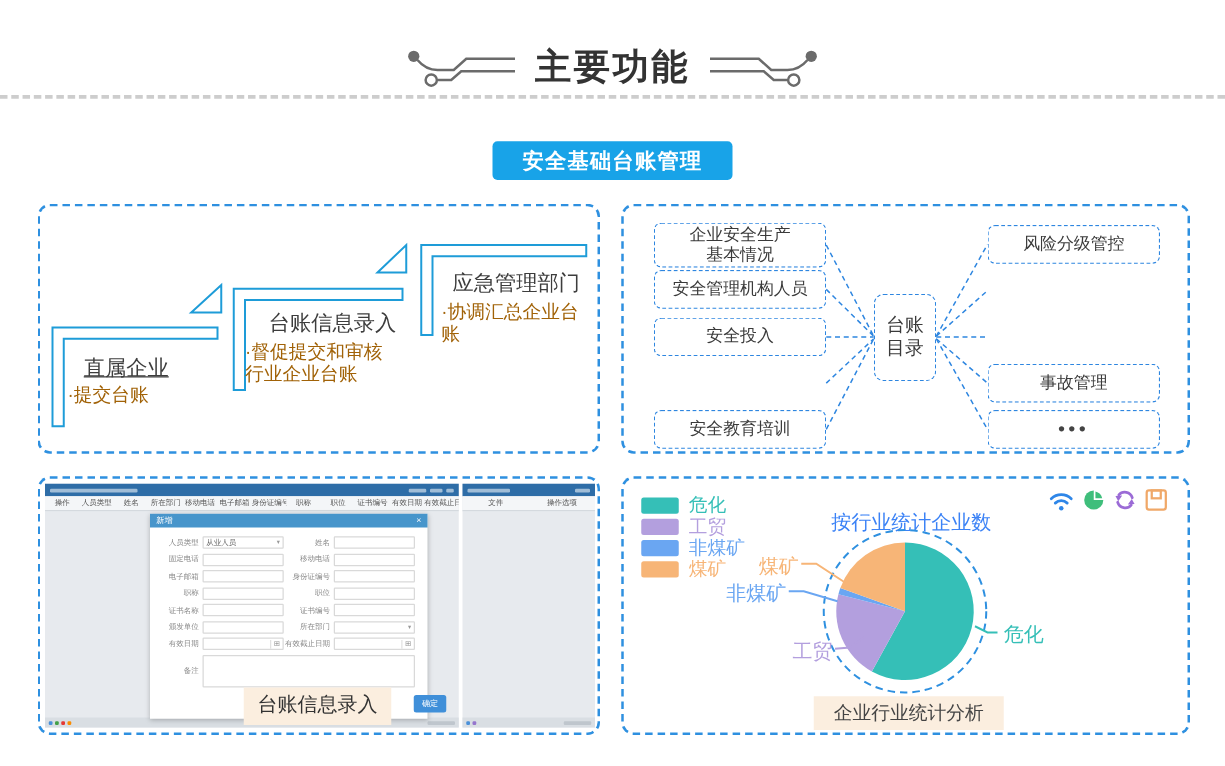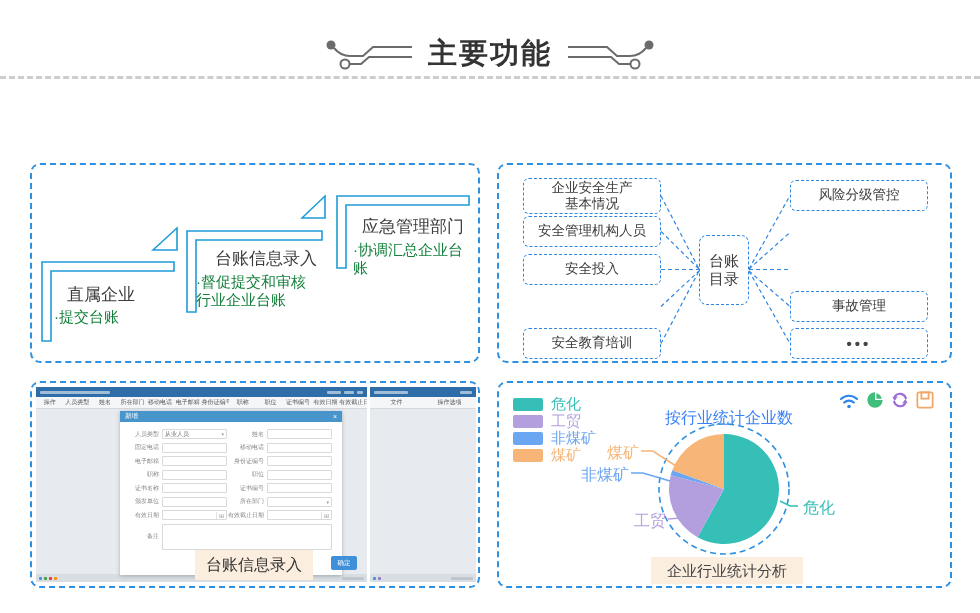--- a/index.html
+++ b/index.html
@@ -20,21 +20,21 @@
   
   .panel { position:absolute; border:2px dashed #2E90E0; border-radius:10px; background:#fff; }
   .p-tl { left:30px; top:163px; width:450px; height:200px; }
   .p-tr { left:497px; top:163px; width:455px; height:200px; }
   .p-bl { left:30px; top:381px; width:450px; height:207px; }
   .p-br { left:497px; top:381px; width:455px; height:207px; }
 
   
   .p-tl svg.steps { position:absolute; left:0; top:0; }
   .step-title { position:absolute; font-size:17px; color:#3d3d3d; }
-  .step-desc  { position:absolute; font-size:15px; color:#15803d; line-height:1.18; }
+  .step-desc  { position:absolute; font-size:15px; color:#a16207; line-height:1.18; }
 
   
   .flow-box { position:absolute; border:1.6px dashed #2E86E0; border-radius:6px; display:flex; align-items:center; justify-content:center;
               text-align:center; font-size:13.5px; color:#3a3a3a; white-space:pre-line; line-height:1.2; }
   .fb-l { left:24px; width:138px; }
   .fb-r { left:291px; width:138px; }
   .fb-c { left:200px; top:70px; width:50px; height:70px; border-radius:8px; font-size:15px; }
   .fb-dots { font-size:15px; font-weight:bold; letter-spacing:3px; color:#444; }
   .connectors { position:absolute; left:0; top:0; }
 
@@ -101,30 +101,31 @@
           <circle cx="7" cy="9" r="4.5" fill="#6b6b6b"></circle>
           <path d="M10,12 C15,18 20,20 26,20 L39,20 L49,11 L88,11" fill="none" stroke="#6b6b6b" stroke-width="2"></path>
           <circle cx="21" cy="28" r="4.5" fill="#fff" stroke="#6b6b6b" stroke-width="2"></circle>
           <path d="M26,28 L37,28 L45,21 L88,21" fill="none" stroke="#6b6b6b" stroke-width="2"></path>
         </g>
       </svg>
     </span>
   </div>
   <div class="divider"></div>
 
+  <div class="cta">安全基础台账管理</div>
 
   <div class="panel p-tl">
     <svg class="steps" width="446" height="196" viewBox="0 0 446 196">
       <polygon points="142,97 10,97 10,176 19,176 19,106 142,106" fill="none" stroke="#1E9CD8" stroke-width="1.6"></polygon>
       <polygon points="121,85 145,63 145,85" fill="none" stroke="#1E9CD8" stroke-width="1.6"></polygon>
       <polygon points="290,66 155,66 155,147 164,147 164,75 290,75" fill="none" stroke="#1E9CD8" stroke-width="1.6"></polygon>
       <polygon points="270,53 293,31 293,53" fill="none" stroke="#1E9CD8" stroke-width="1.6"></polygon>
       <polygon points="437,31 305,31 305,103 314,103 314,40 437,40" fill="none" stroke="#1E9CD8" stroke-width="1.6"></polygon>
     </svg>
-    <div class="step-title" style="left:35px; top:118px;">直属企业</div>
+    <div class="step-title" style="left:35px; top:118px;text-decoration:underline;">直属企业</div>
     <div class="step-desc" style="left:22px; top:143px; width:130px;">·提交台账</div>
     <div class="step-title" style="left:183px; top:82px;">台账信息录入</div>
     <div class="step-desc" style="left:164px; top:108px; width:122px;">·督促提交和审核行业企业台账</div>
     <div class="step-title" style="left:330px; top:50px;">应急管理部门</div>
     <div class="step-desc" style="left:321px; top:76px; width:119px;">·协调汇总企业台账</div>
   </div>
 
   <div class="panel p-tr">
     <svg class="connectors" width="451" height="196" viewBox="0 0 451 196">
       <g stroke="#2E86E0" stroke-width="1.2" stroke-dasharray="4,3" fill="none">

